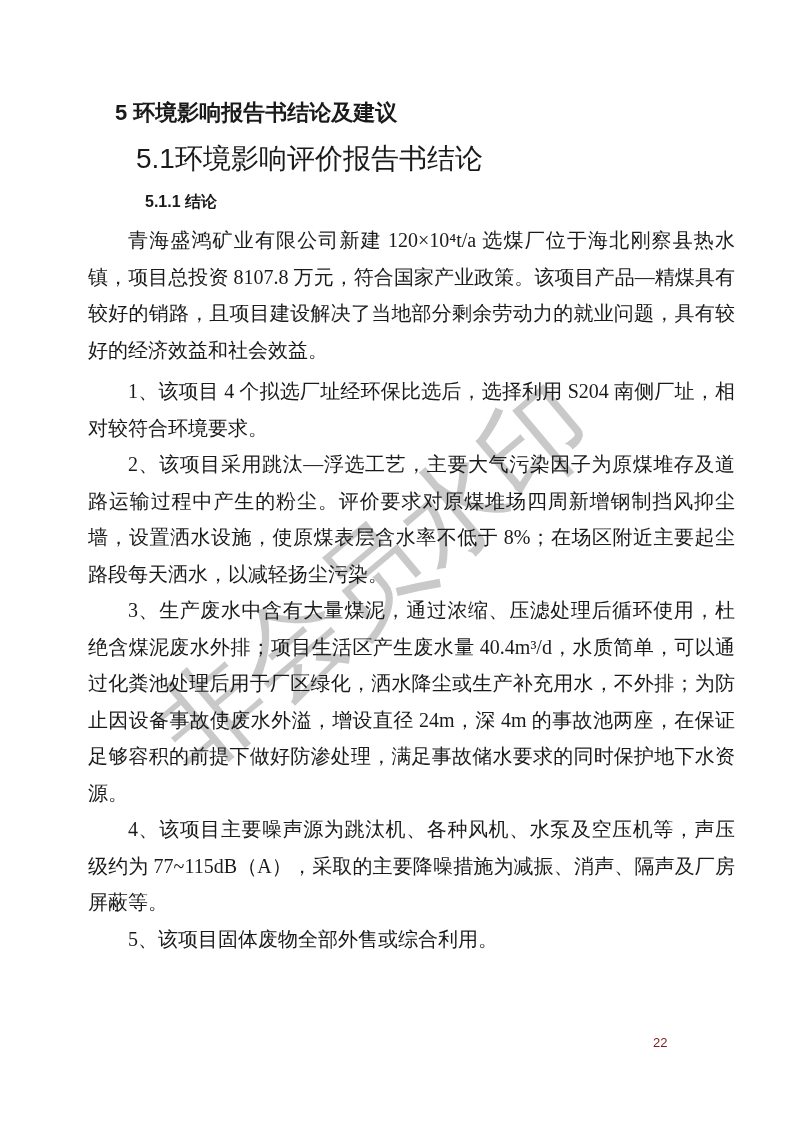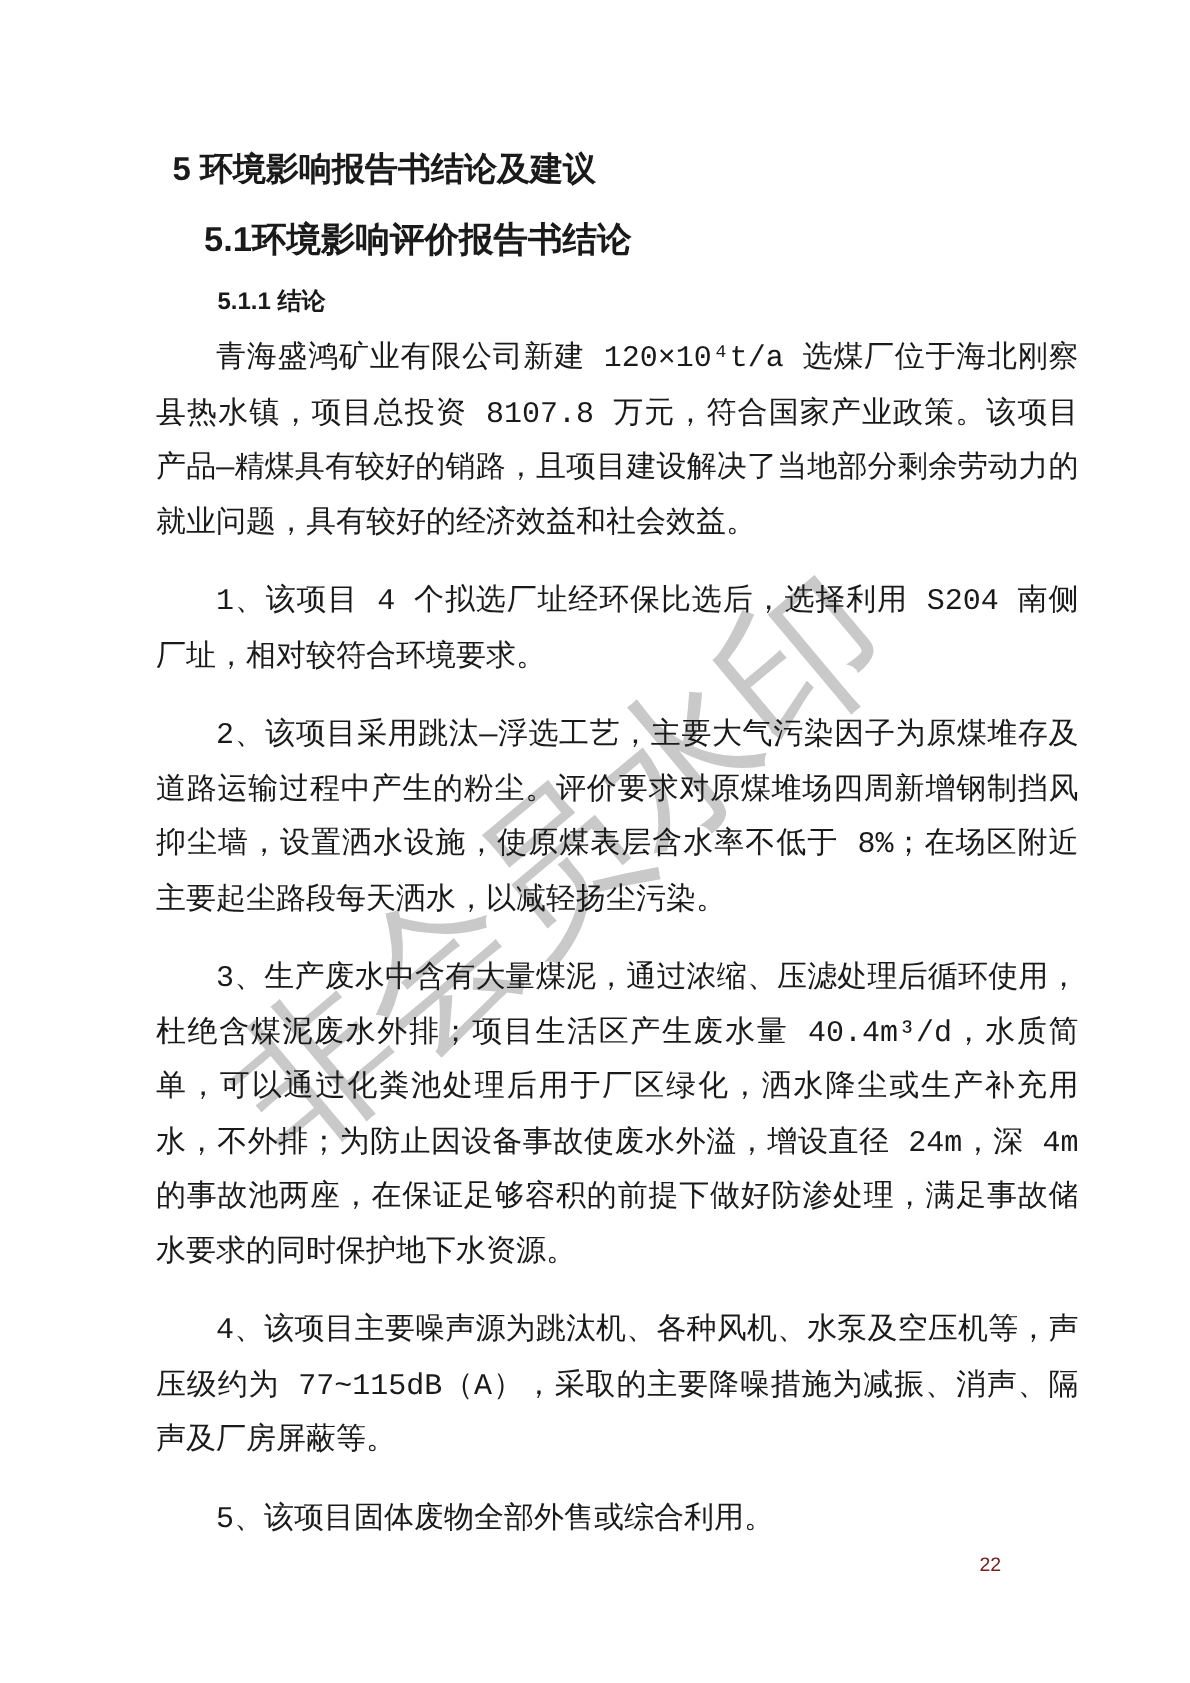--- a/index.html
+++ b/index.html
@@ -40,42 +40,41 @@
   }
   .h1 {
     font-family: "Liberation Sans", "DejaVu Sans", sans-serif;
     font-weight: bold;
     font-size: 22px;
     line-height: 30px;
     margin: 0 0 0 27px;
   }
   .h2 {
     font-family: "Liberation Sans", "DejaVu Sans", sans-serif;
-    font-weight: bold;
-    font-size: 23px;
+    font-weight: normal;
+    font-size: 28px;
     line-height: 28px;
     margin: 17px 0 0 48px;
   }
   .h3 {
     font-family: "Liberation Sans", "DejaVu Sans", sans-serif;
     font-weight: bold;
     font-size: 16px;
     line-height: 27px;
     margin: 15px 0 0 57px;
   }
   .h3-second {
     margin-top: 14px;
   }
   .para {
     font-size: 20px;
     line-height: 36.5px;
     text-indent: 2em;
     text-align: justify;
-    margin: 16px;
-    font-family: Liberation Mono, monospace;
+    margin: 0;
   }
   .para-first {
     margin-top: 7px;
   }
   .para-item-first {
     margin-top: 5px;
   }
   .pagenum {
     position: absolute;
     left: 653px;

